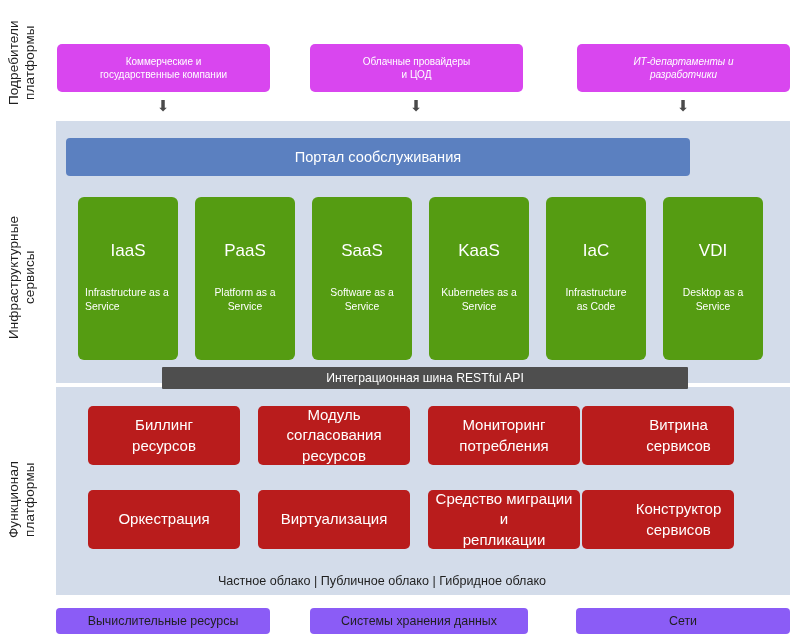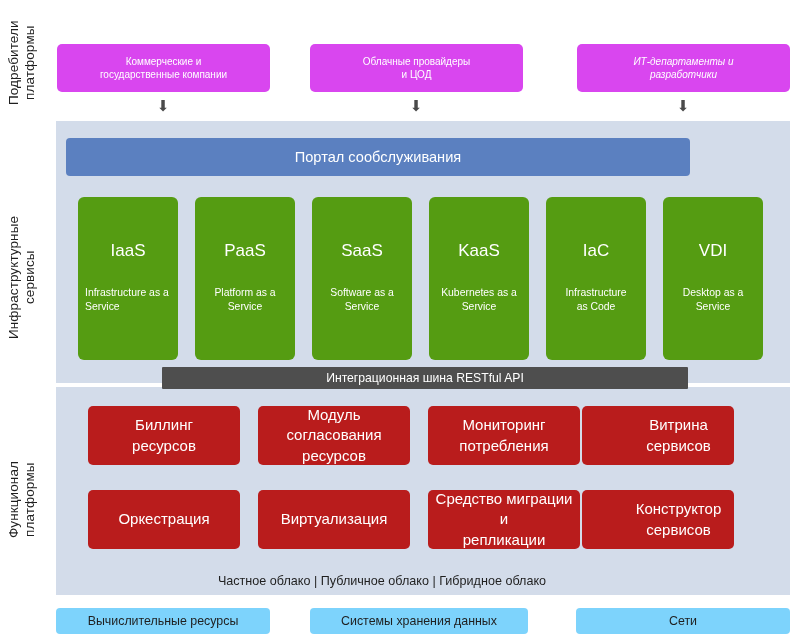--- a/index.html
+++ b/index.html
@@ -153,21 +153,21 @@
     width: 652px; height: 22px;
     display: flex; align-items: center; justify-content: center;
     color: #1f1f1f;
     font-size: 12.6px;
   }
 
   
   .footer-bar {
     position: absolute;
     top: 608px; height: 26px;
-    background: #7dd3fc;
+    background: #8b5cf6;
     border-radius: 4px;
     color: #1f1f1f;
     font-size: 12.4px;
     display: flex; align-items: center; justify-content: center;
     text-align: center;
   }
   #footer-0 { left: 56px;  width: 214px; }
   #footer-1 { left: 310px; width: 218px; }
   #footer-2 { left: 576px; width: 214px; }
 </style>

